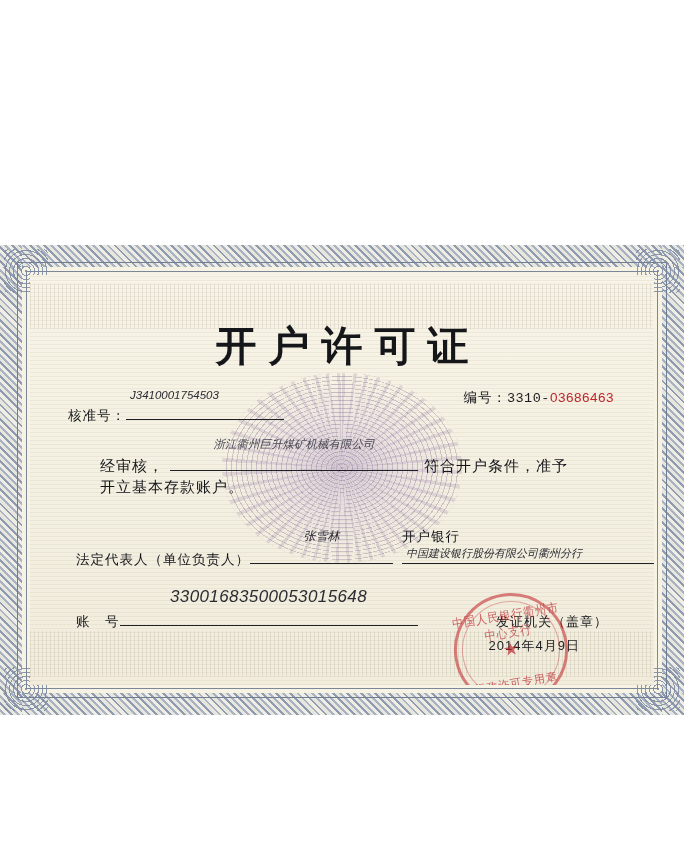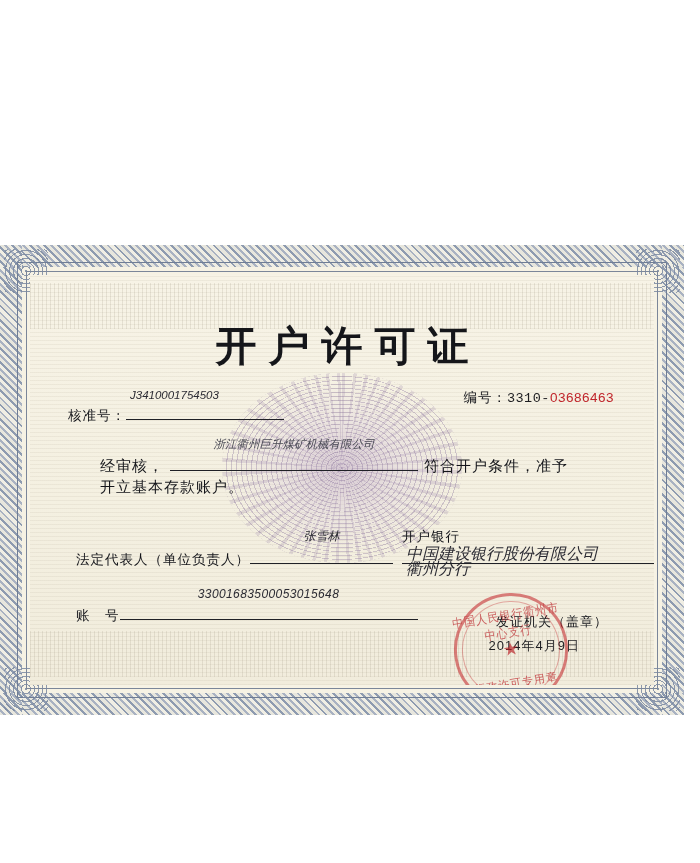--- a/index.html
+++ b/index.html
@@ -198,38 +198,38 @@
   
   #row-open { left: 70px; top: 203px; }
   #row-open .lbl { font-size: 15px; }
 
   
   #row-legal { left: 46px; top: 253px; }
   #legal-name { width: 135px; }
   #row-bank { left: 372px; top: 253px; right: 36px; }
   #bank-name {
     width: 205px;
-    font-size: 16px;
+    font-size: 11px;
     text-align: left;
     border-bottom: none;
     line-height: 15px;
     white-space: normal;
     vertical-align: top;
   }
   #bank-underline {
     position: absolute;
     left: 372px;
     top: 288px;
     width: 258px;
     border-bottom: 1px solid #1f2026;
   }
 
   
   #row-account { left: 46px; top: 312px; }
-  #account-no { width: 290px; font-size: 12px; letter-spacing: .4px; }
+  #account-no { width: 290px; font-size: 17px; letter-spacing: .4px; }
 
   
   #row-issuer { right: 46px; top: 338px; text-align: right; }
   #issuer-label { font-size: 13px; }
   #row-date { right: 74px; top: 362px; font-size: 13px; letter-spacing: 1px; }
 
   
   #seal {
     position: absolute;
     right: 86px;

